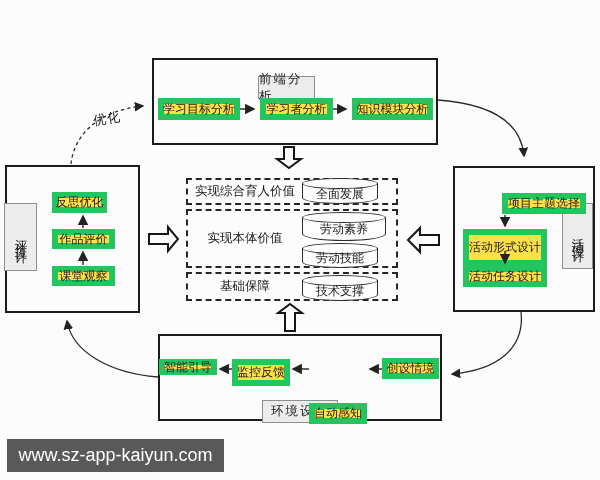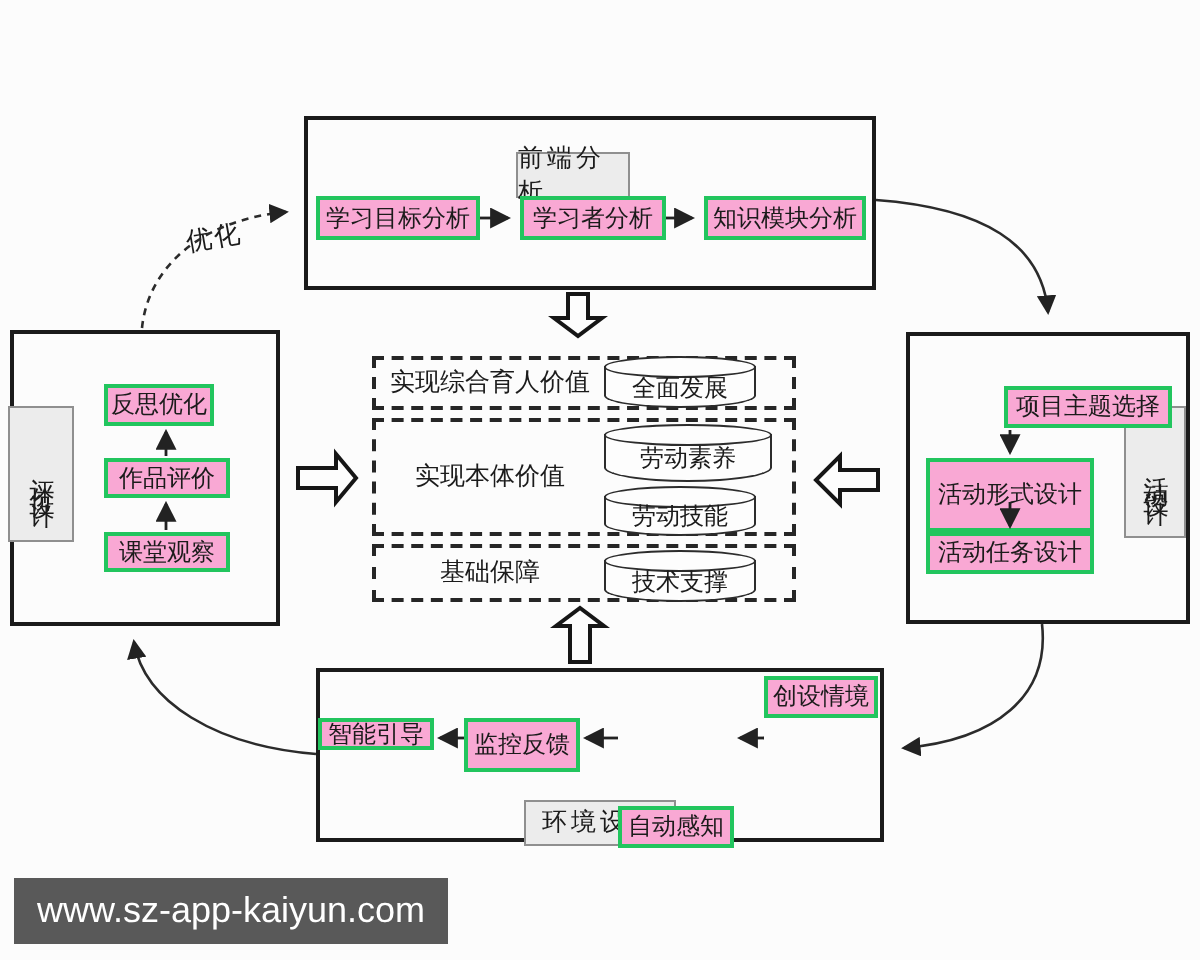--- a/index.html
+++ b/index.html
@@ -2,21 +2,21 @@
 <html><head>
 <meta charset="utf-8">
 <style>
   html,body{margin:0;padding:0;background:#fff;}
   .canvas{
     position:relative;width:600px;height:480px;background:#fcfcfc;overflow:hidden;
     font-family:"Liberation Serif","DejaVu Serif",serif;color:#1b1b1b;
   }
   .box{position:absolute;box-sizing:border-box;border:2px solid #1b1b1b;background:transparent;z-index:2;}
   .inner{
-    position:absolute;box-sizing:border-box;border:2px solid #22c55e;background:#f9a8d4;
+    position:absolute;box-sizing:border-box;border:6px solid #22c55e;background:#fde047;
     display:flex;align-items:center;justify-content:center;font-size:12px;white-space:nowrap;z-index:4;font-family:Liberation Mono, monospace;
   }
   .gheader{
     position:absolute;box-sizing:border-box;border:1px solid #8f8f8f;background:#ececec;
     display:flex;align-items:center;justify-content:center;font-size:12.5px;letter-spacing:2px;z-index:4;
   }
   .vheader{
     position:absolute;box-sizing:border-box;border:1px solid #8f8f8f;background:#ececec;
     display:flex;align-items:center;justify-content:center;font-size:12.5px;z-index:4;
   }
@@ -106,21 +106,21 @@
     </div>
   <div class="inner" style="left:463px;top:193px;width:84px;height:21px;margin-left:39px;">项目主题选择</div>
   <div class="inner" style="left:463px;top:229px;width:84px;height:37px;">活动形式设计</div>
   <div class="inner" style="left:463px;top:266px;width:84px;height:21px;">活动任务设计</div>
 
   <div class="box" style="left:158px;top:334px;width:284px;height:87px;"></div>
   <div class="gheader" style="left:262px;top:400px;width:76px;height:23px;font-family:Liberation Serif, serif;">环境设计</div>
   <div class="inner" style="left:159px;top:359px;width:58px;height:16px;">智能引导</div>
   <div class="inner" style="left:232px;top:359px;width:58px;height:27px;">监控反馈</div>
   <div class="inner" style="left:309px;top:359px;width:58px;height:21px;margin-top:44px;">自动感知</div>
-  <div class="inner" style="left:382px;top:338px;width:57px;height:21px;">创设情境</div>
+  <div class="inner" style="left:382px;top:358px;width:57px;height:21px;">创设情境</div>
 
   <div class="dashed" style="left:186px;top:178px;width:212px;height:27px;"></div>
   <div class="dashed" style="left:186px;top:209px;width:212px;height:59px;"></div>
   <div class="dashed" style="left:186px;top:272px;width:212px;height:29px;"></div>
 
   <div class="vlabel" style="left:190px;top:178px;width:110px;height:27px;">实现综合育人价值</div>
   <div class="vlabel" style="left:190px;top:209px;width:110px;height:59px;">实现本体价值</div>
   <div class="vlabel" style="left:190px;top:272px;width:110px;height:29px;">基础保障</div>
 
   <div class="cyl" style="left:302px;top:178px;width:76px;height:26px;">

